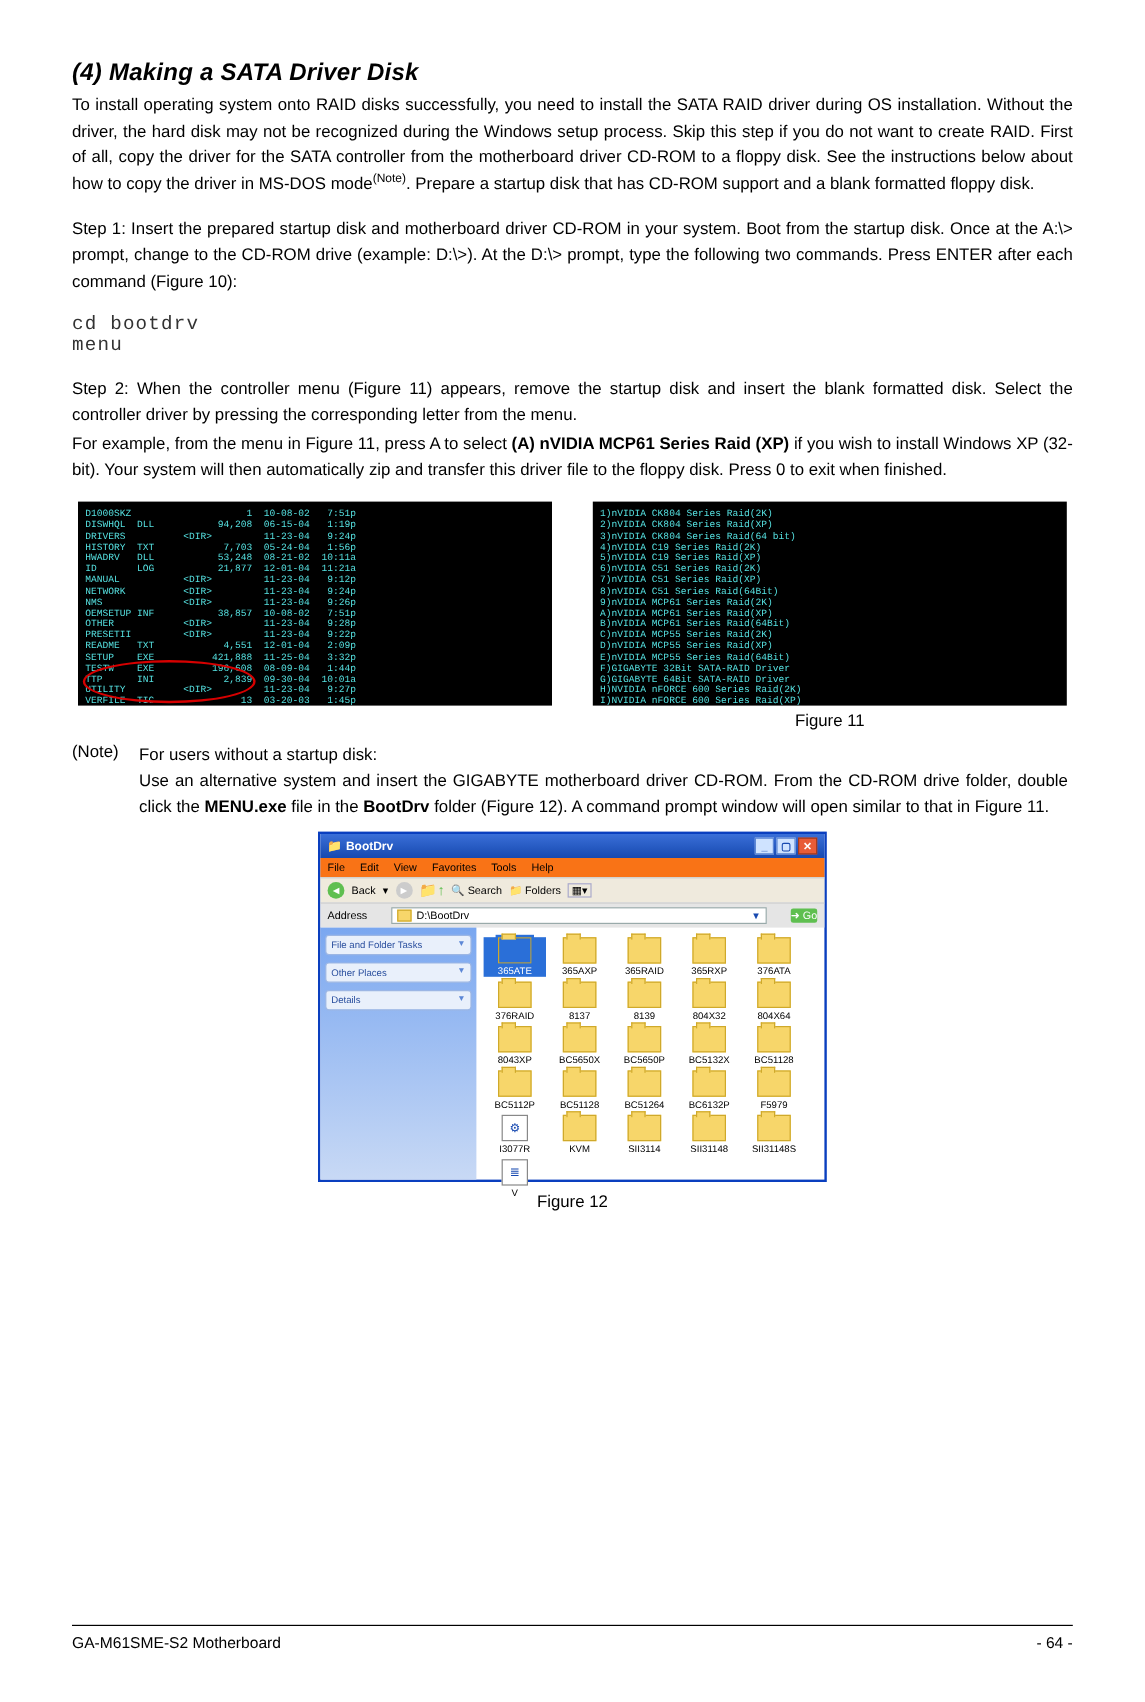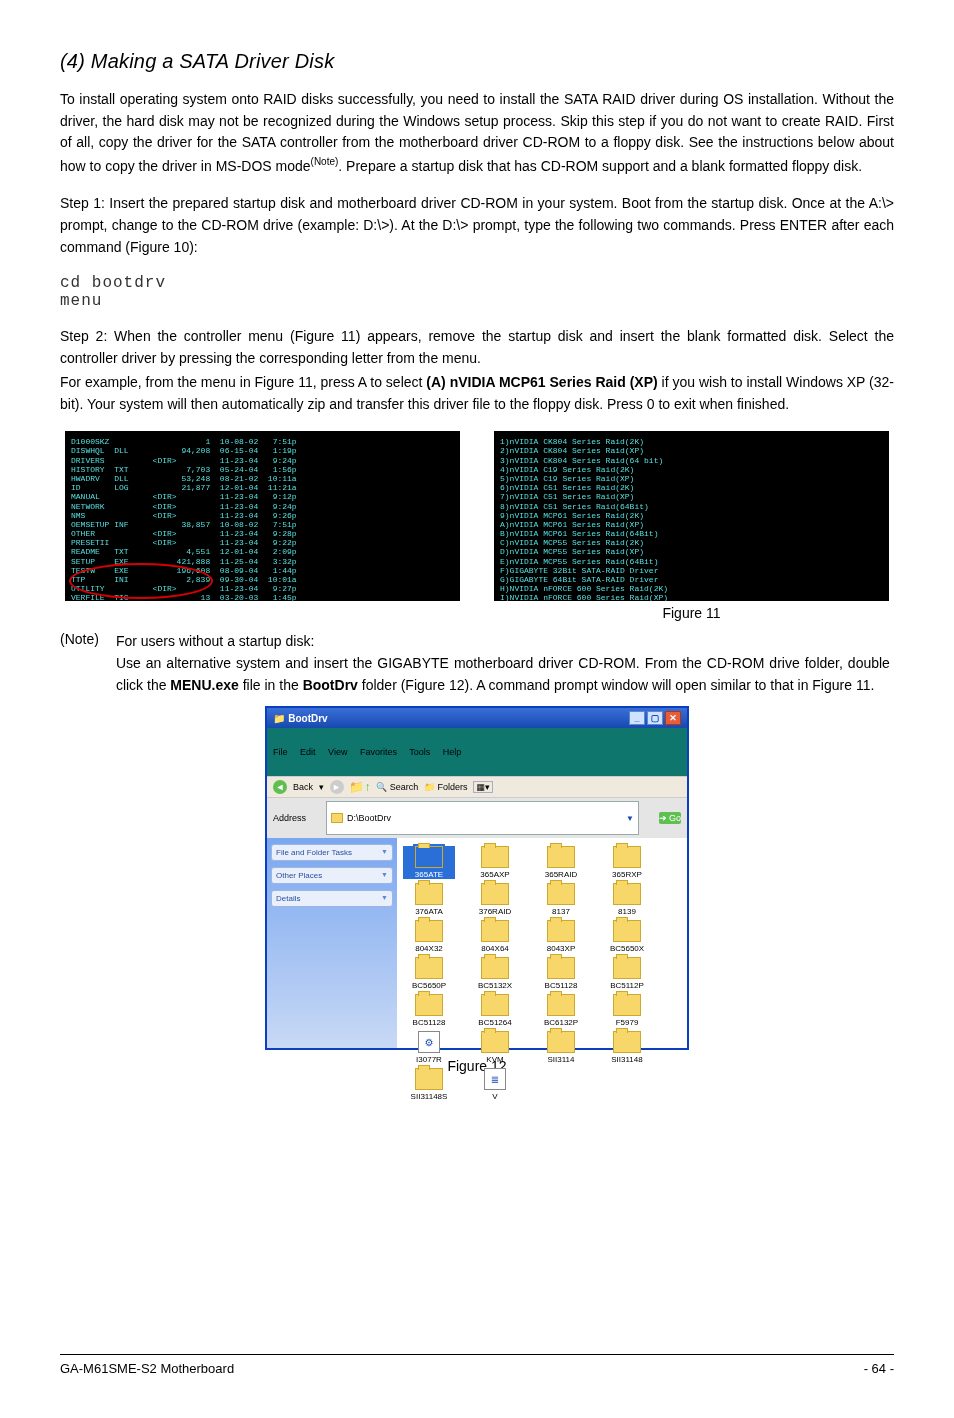--- a/index.html
+++ b/index.html
@@ -13,22 +13,22 @@
   .page {
     width: 954px;
     height: 1418px;
     margin: 0 auto;
     padding: 50px 60px 0 60px;
     box-sizing: border-box;
     position: relative;
   }
   h2.section-title {
     font-size: 20px;
-    font-weight: normal;
-    margin: 0 0 16px 0;
+    font-weight: bold;
+    margin: 0 0 4px 0;
     font-style: italic;
     letter-spacing: 0.2px;
   }
   .para {
     line-height: 1.55;
     margin: 0 0 16px 0;
     text-align: justify;
   }
   .sup { vertical-align: super; font-size: 10px; }
   .cmd {
@@ -86,22 +86,22 @@
     display: flex;
     justify-content: space-between;
     align-items: center;
     font-weight: bold;
   }
   .wbtns span { display:inline-block; width:14px; height:12px; text-align:center; line-height:12px; font-size:9px; margin-left:2px; }
   .min { background:#cfe3ff; color:#1749b0; border:1px solid #5c87d6; }
   .max { background:#cfe3ff; color:#1749b0; border:1px solid #5c87d6; }
   .cls { background:#e85c37; color:#fff; border:1px solid #a33b1f; }
   .menubar {
-    background: #0f766e;
-    padding: 19px 6px;
+    background: #f97316;
+    padding: 3px 6px;
     font-size: 9px;
   }
   .menubar span { margin-right: 10px; }
   .toolbar {
     background: #efeadd;
     padding: 3px 6px;
     border-top: 1px solid #ccc;
     display: flex;
     align-items: center;
     gap: 6px;
@@ -113,29 +113,29 @@
   .tb-search { display:inline-flex; align-items:center; gap:2px; }
   .addrbar {
     background: #e5e5e5;
     padding: 3px 6px;
     border-top: 1px solid #ccc;
     display: flex;
     align-items: center;
     font-size: 9px;
     gap: 20px;
   }
-  .addrfield { flex:1; background:#fff; border:1px solid #9aa; padding:11px 4px; display:flex; align-items:center; gap:4px; }
+  .addrfield { flex:1; background:#fff; border:1px solid #9aa; padding:1px 4px; display:flex; align-items:center; gap:4px; }
   .addrfield .foldersm { width:10px; height:8px; background:#f7d66a; border:1px solid #cfa92b; display:inline-block; }
   .addrfield .dd { color:#1749b0; font-size:8px; }
   .go { background:#5fbf50; color:#fff; padding:1px 0; border-radius:2px; }
   .explorer-body { display:flex; height: 210px; }
   .sidepanel { width: 130px; background: linear-gradient(#7aa7f0, #c8d9f5); padding: 6px 4px; box-sizing: border-box; }
   .sidesec { background:#e9f0fb; border:1px solid #9cb6e4; border-radius:3px; margin-bottom:6px; padding:3px 4px; font-size:8px; color:#2a4f9e; position:relative; }
   .sidesec::after { content:"\25BC"; position:absolute; right:4px; top:3px; font-size:7px; color:#5c87d6; }
-  .folders { flex:1; padding: 8px 6px; display:flex; flex-wrap:wrap; align-content:flex-start; gap: 4px 14px; }
+  .folders { flex:1; padding: 8px 6px; display:flex; flex-wrap:wrap; align-content:flex-start; gap: 4px 2px; }
   .folder { width: 52px; text-align:center; font-size:8px; color:#000; }
   .folder .icn { width:26px; height:20px; background:#f7d66a; border:1px solid #cfa92b; margin:0 auto 2px; position:relative; }
   .folder .icn::before { content:""; position:absolute; top:-4px; left:2px; width:10px; height:4px; background:#f7d66a; border:1px solid #cfa92b; border-bottom:none; }
   .folder.sel .icn { outline:2px solid #2a6fd8; background:#2a6fd8; }
   .folder.sel { color:#fff; background:#2a6fd8; }
   .folder.file .icn { width:20px; height:20px; background:#fff; border:1px solid #888; display:flex; align-items:center; justify-content:center; color:#1749b0; font-size:10px; }
   .folder.file .icn::before { display:none; }
   .footer {
     position: absolute;
     bottom: 42px;

